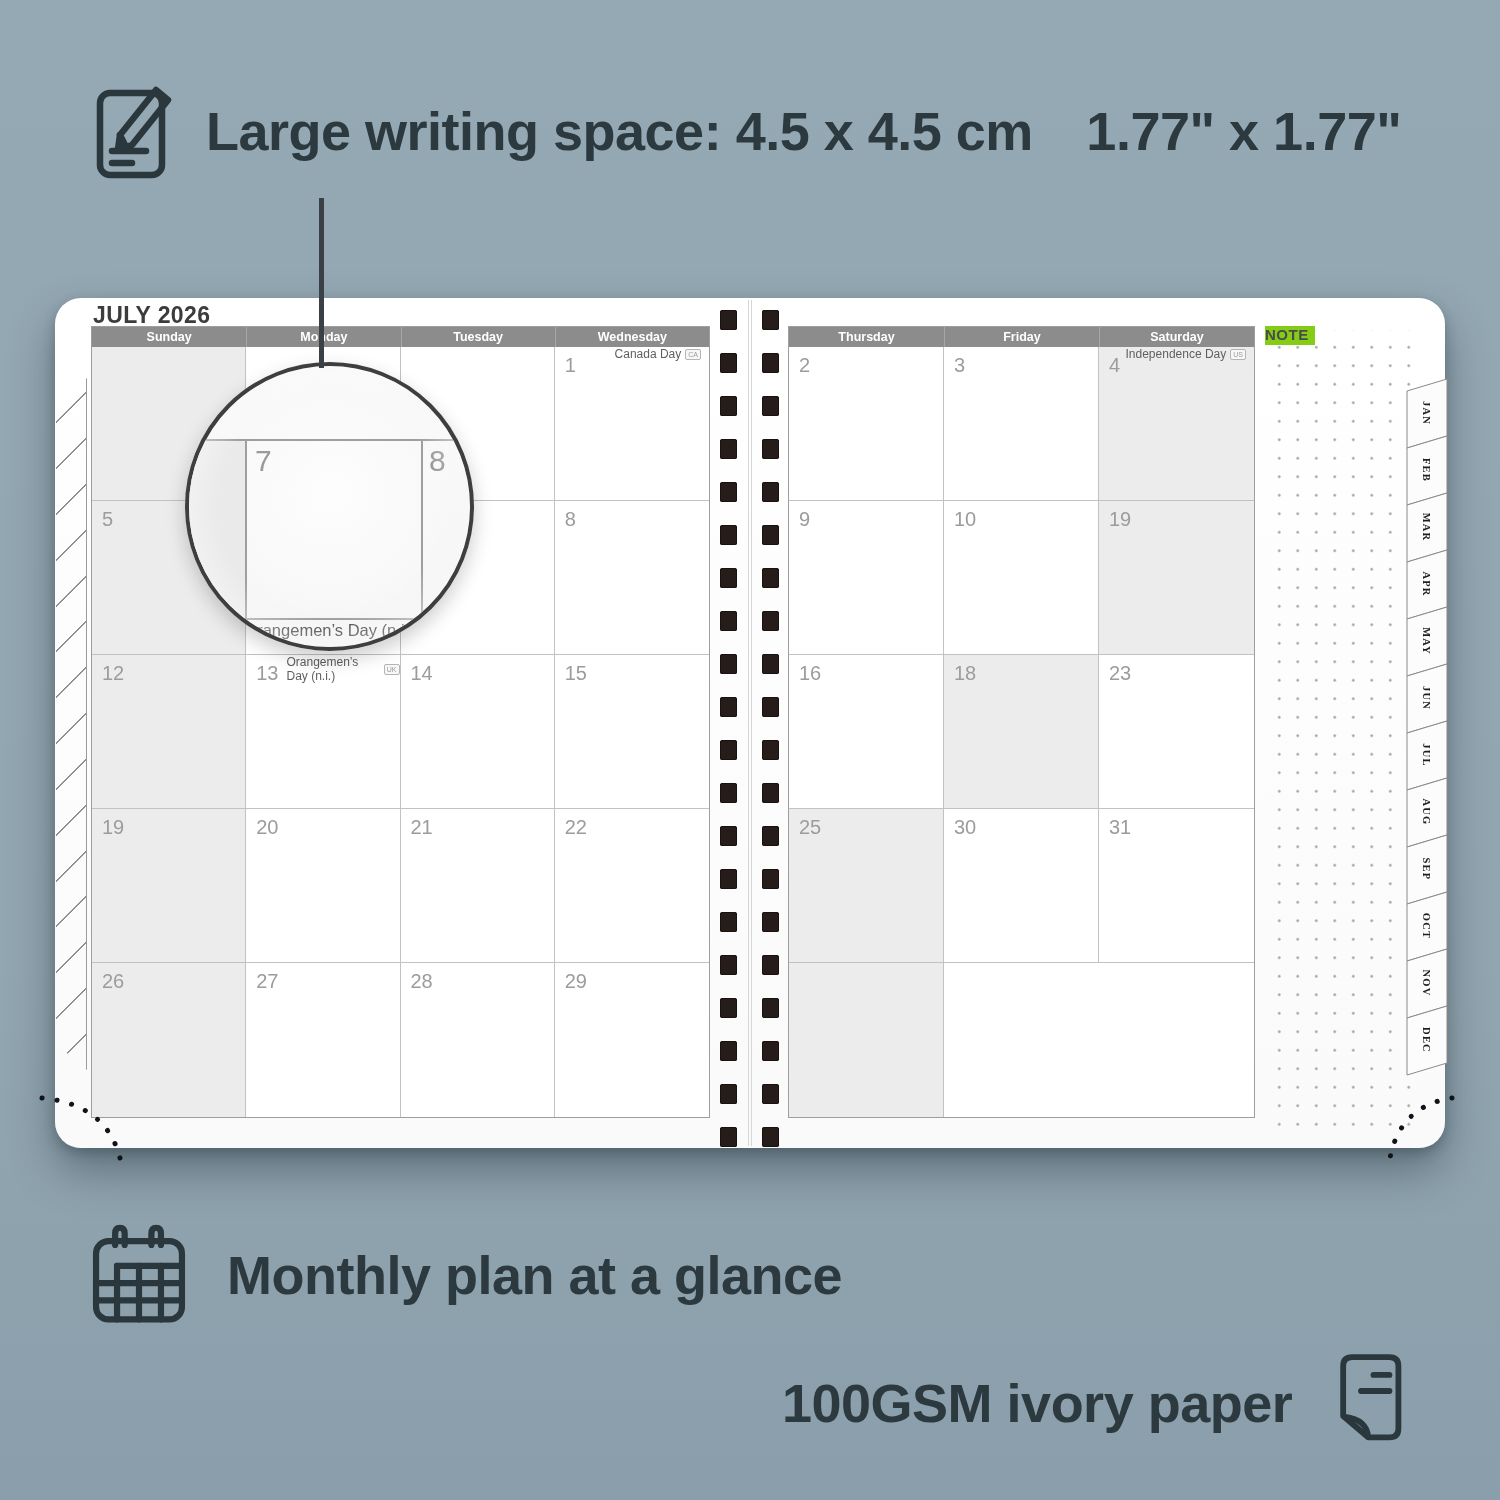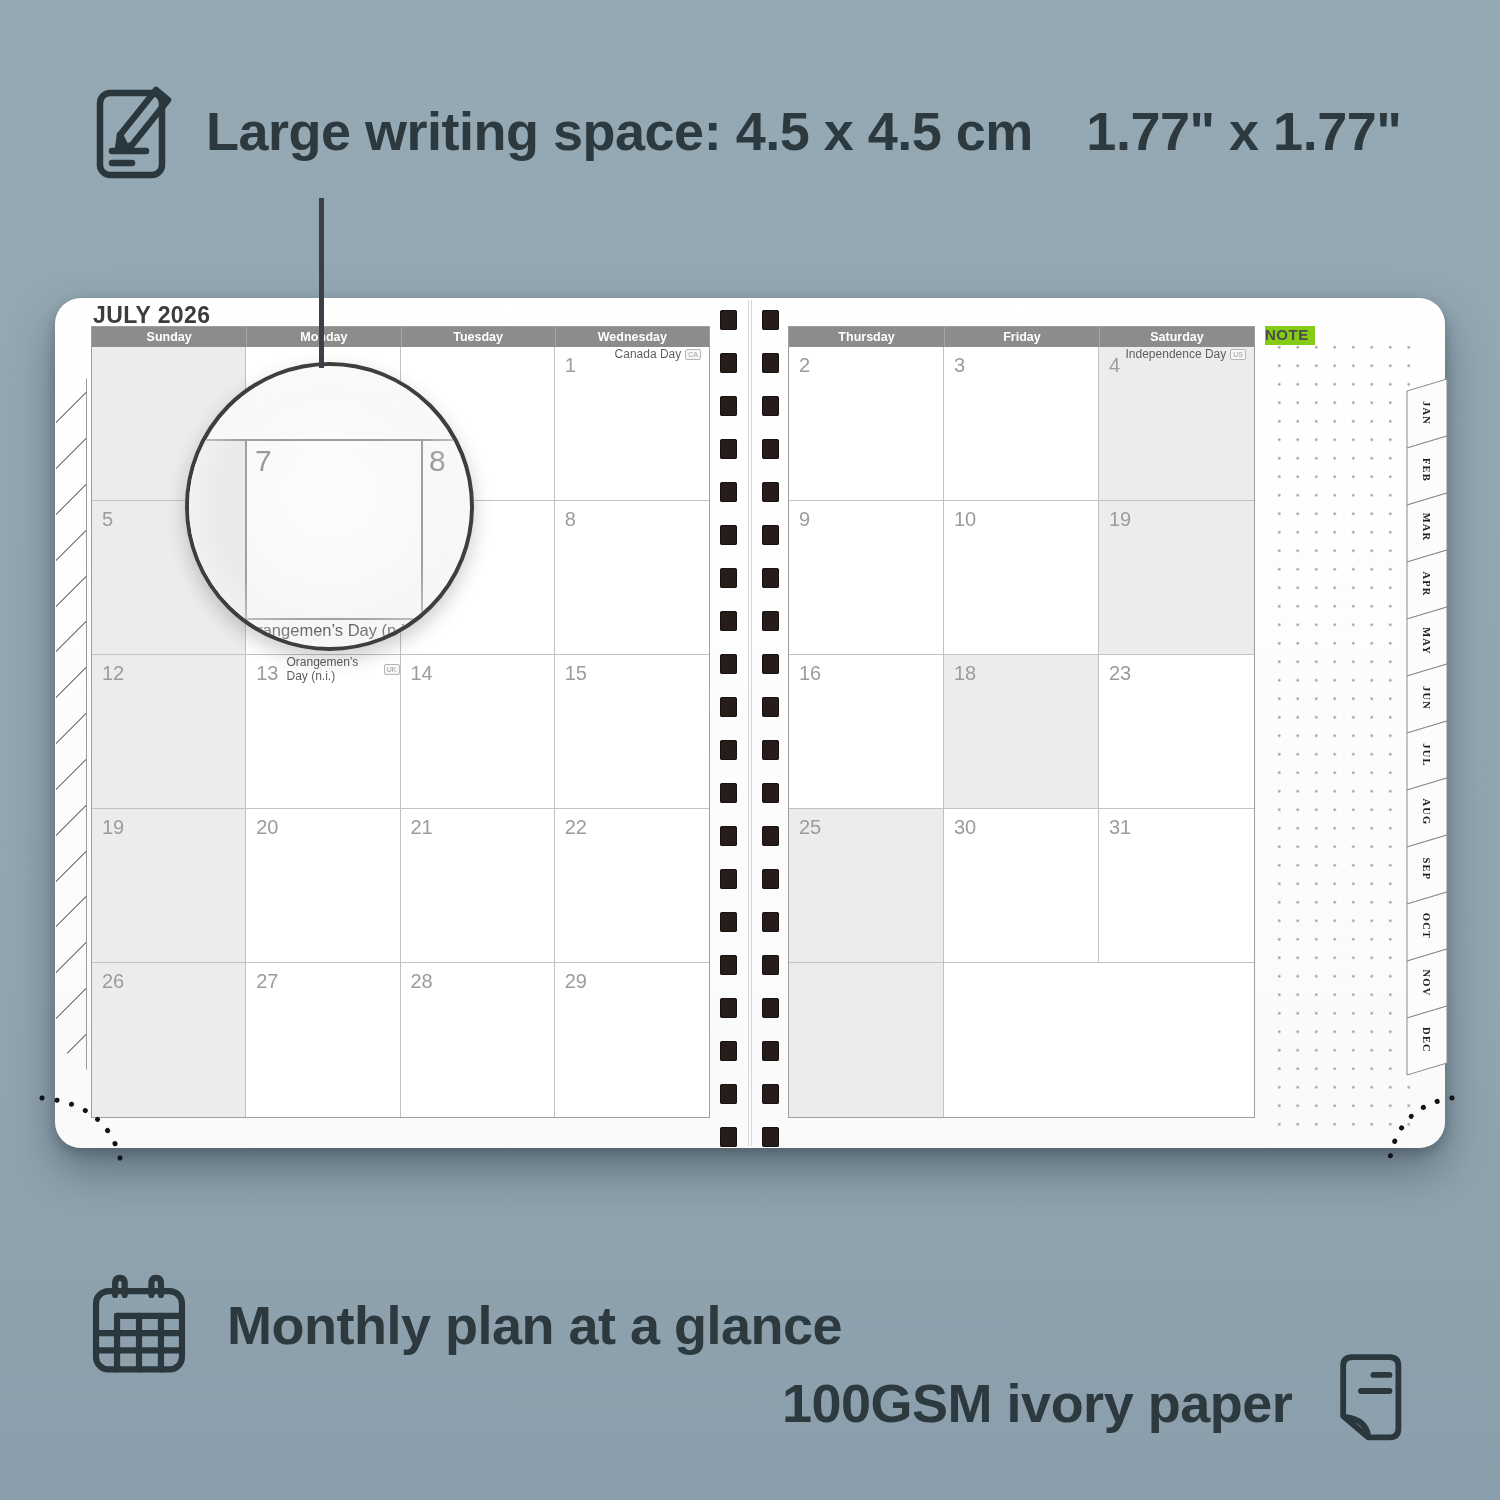--- a/index.html
+++ b/index.html
@@ -318,21 +318,21 @@
   <div class="mag-line" style="left:0;right:0;top:73px;height:1.6px;"></div>
   <div class="mag-line" style="left:56px;top:73px;height:180px;width:1.6px;"></div>
   <div class="mag-line" style="left:232px;top:73px;height:180px;width:1.6px;"></div>
   <div class="mag-line" style="left:30px;right:-5px;top:252px;height:1.6px;"></div>
   <span class="mag-day" style="left:66px;top:78px;">7</span>
   <span class="mag-day" style="left:240px;top:78px;">8</span>
   <div id="mag-caption">Orangemen’s Day (n.i.)</div>
   <div id="mag-vignette"></div>
 </div>
 
-<div class="abs" style="left:85px;top:1272px;display:flex;align-items:center;">
+<div class="abs" style="left:85px;top:1222px;display:flex;align-items:center;">
   <svg class="annot-icon" width="108" height="105" viewBox="0 0 110 110">
     <rect x="10" y="20" width="90" height="82" rx="13"></rect>
     <path d="M30 24 V12 Q30 6 35 6 Q40 6 40 12 V24"></path>
     <path d="M68 24 V12 Q68 6 73 6 Q78 6 78 12 V24"></path>
     <path d="M32 46 H100"></path>
     <path d="M10 64 H100"></path>
     <path d="M10 82 H100"></path>
     <path d="M32 46 V102"></path>
     <path d="M55 46 V102"></path>
     <path d="M78 46 V102"></path>

